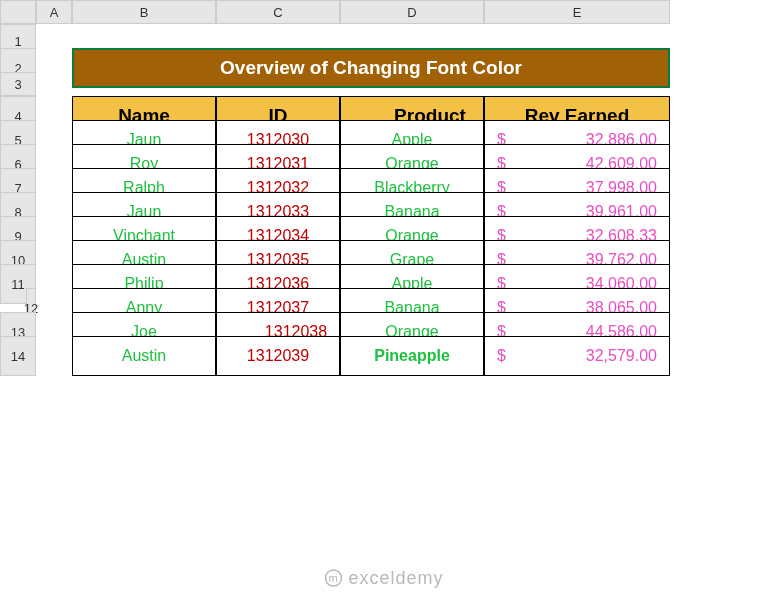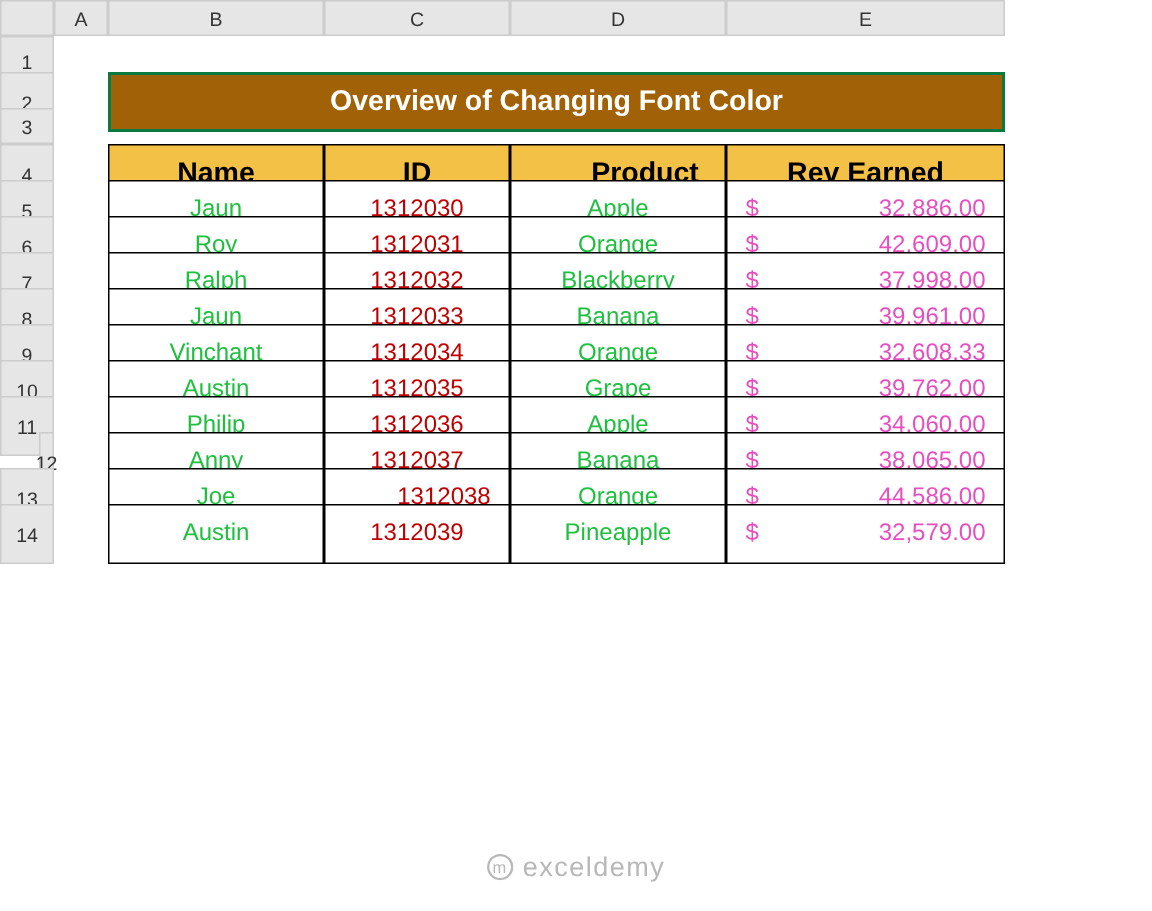--- a/index.html
+++ b/index.html
@@ -185,21 +185,21 @@
     <div class="cell td id" style="height: 40px; padding-left: 44px;">1312038</div>
     <div class="cell td prod" style="height: 40px;">Orange</div>
     <div class="cell td rev" style="height: 40px;">
       <span class="cur">$</span>
       <span class="num">44,586.00</span>
     </div>
     <div class="rowhdr" style="height: 40px;">14</div>
     <div class="cell" style="height: 40px;"></div>
     <div class="cell td name" style="height: 40px;">Austin</div>
     <div class="cell td id" style="height: 40px;">1312039</div>
-    <div class="cell td prod" style="height: 40px;">Pineapple</div>
+    <div class="cell td prod" style="height: 40px; font-weight: bold;">Pineapple</div>
     <div class="cell td rev" style="height: 40px;">
       <span class="cur">$</span>
       <span class="num">32,579.00</span>
     </div>
   </div>
 <div class="watermark">
   <svg width="18" height="18" viewBox="0 0 18 18" style="vertical-align:-3px">
       <circle cx="9" cy="9" r="8" fill="none" stroke="#b8b8b8" stroke-width="1.5"></circle>
       <text x="9" y="13" text-anchor="middle" font-size="11" fill="#b8b8b8">m</text>
     </svg>

